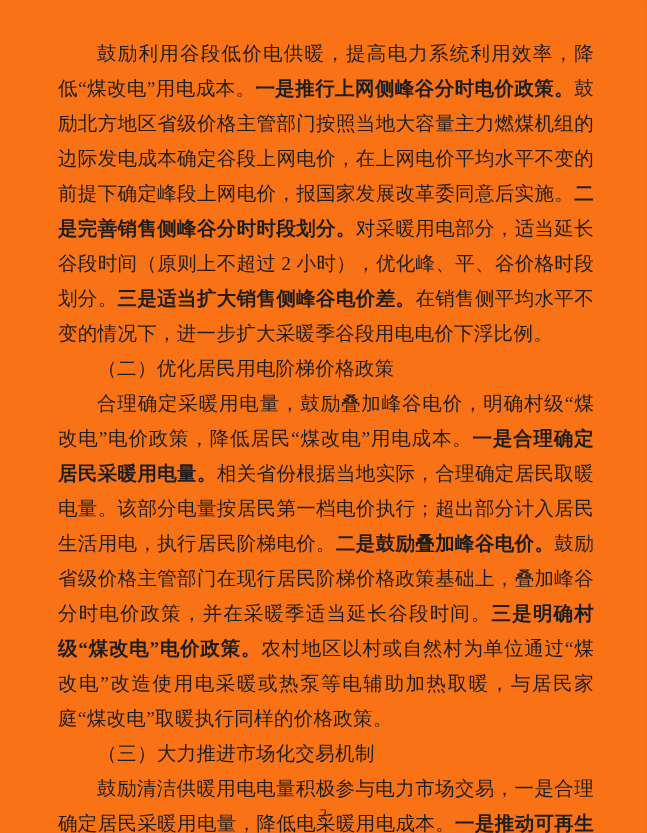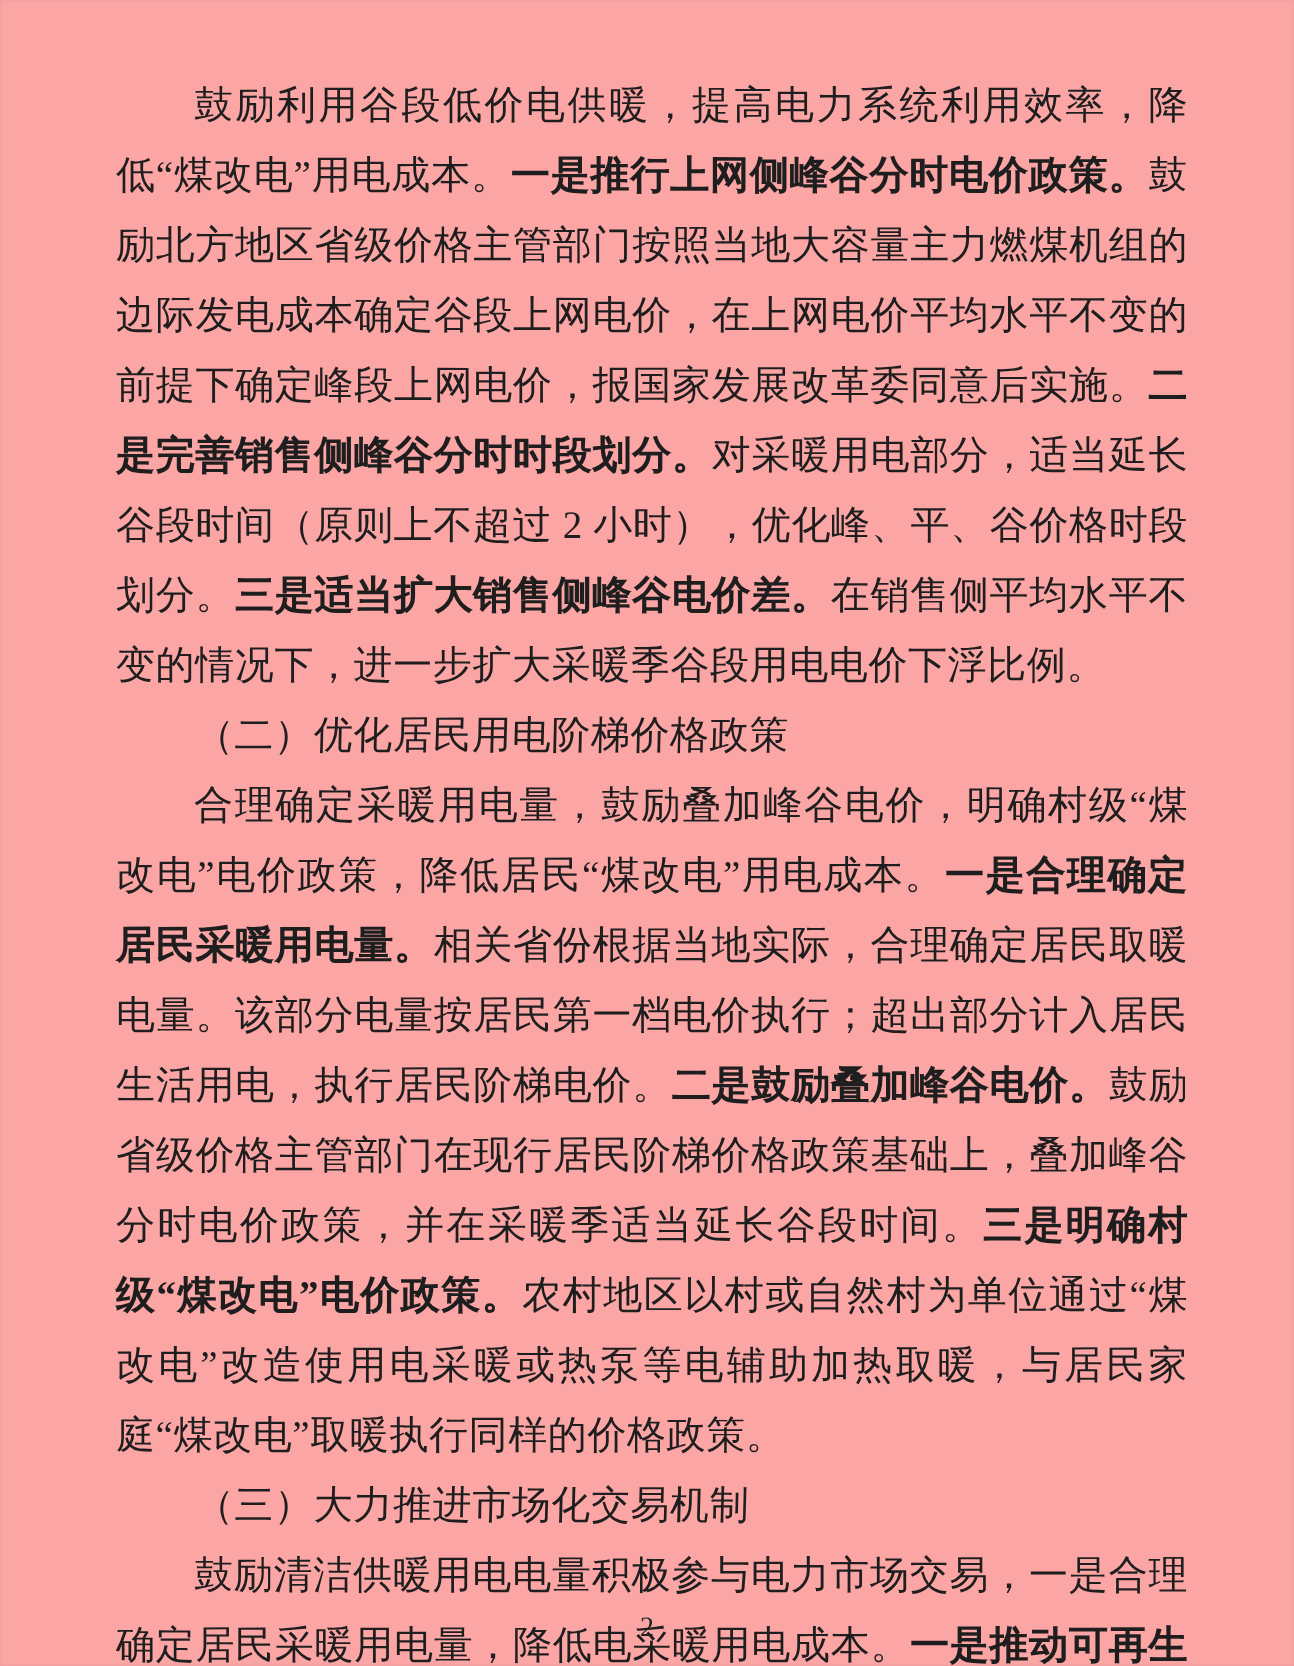--- a/index.html
+++ b/index.html
@@ -5,21 +5,21 @@
   html, body {
     margin: 0;
     padding: 0;
     background: #e8e8e8;
   }
   .page {
     position: relative;
     width: 647px;
     height: 833px;
     margin: 0 auto;
-    background: #fca5a5;
+    background: #f97316;
     color: #1e1e1e;
     font-family: "Liberation Serif", "DejaVu Serif", serif;
     overflow: hidden;
     box-shadow: inset 0 0 2px rgba(0,0,0,0.06);
   }
   .text-block {
     position: absolute;
     left: 58px;
     top: 36px;
     width: 536px;

